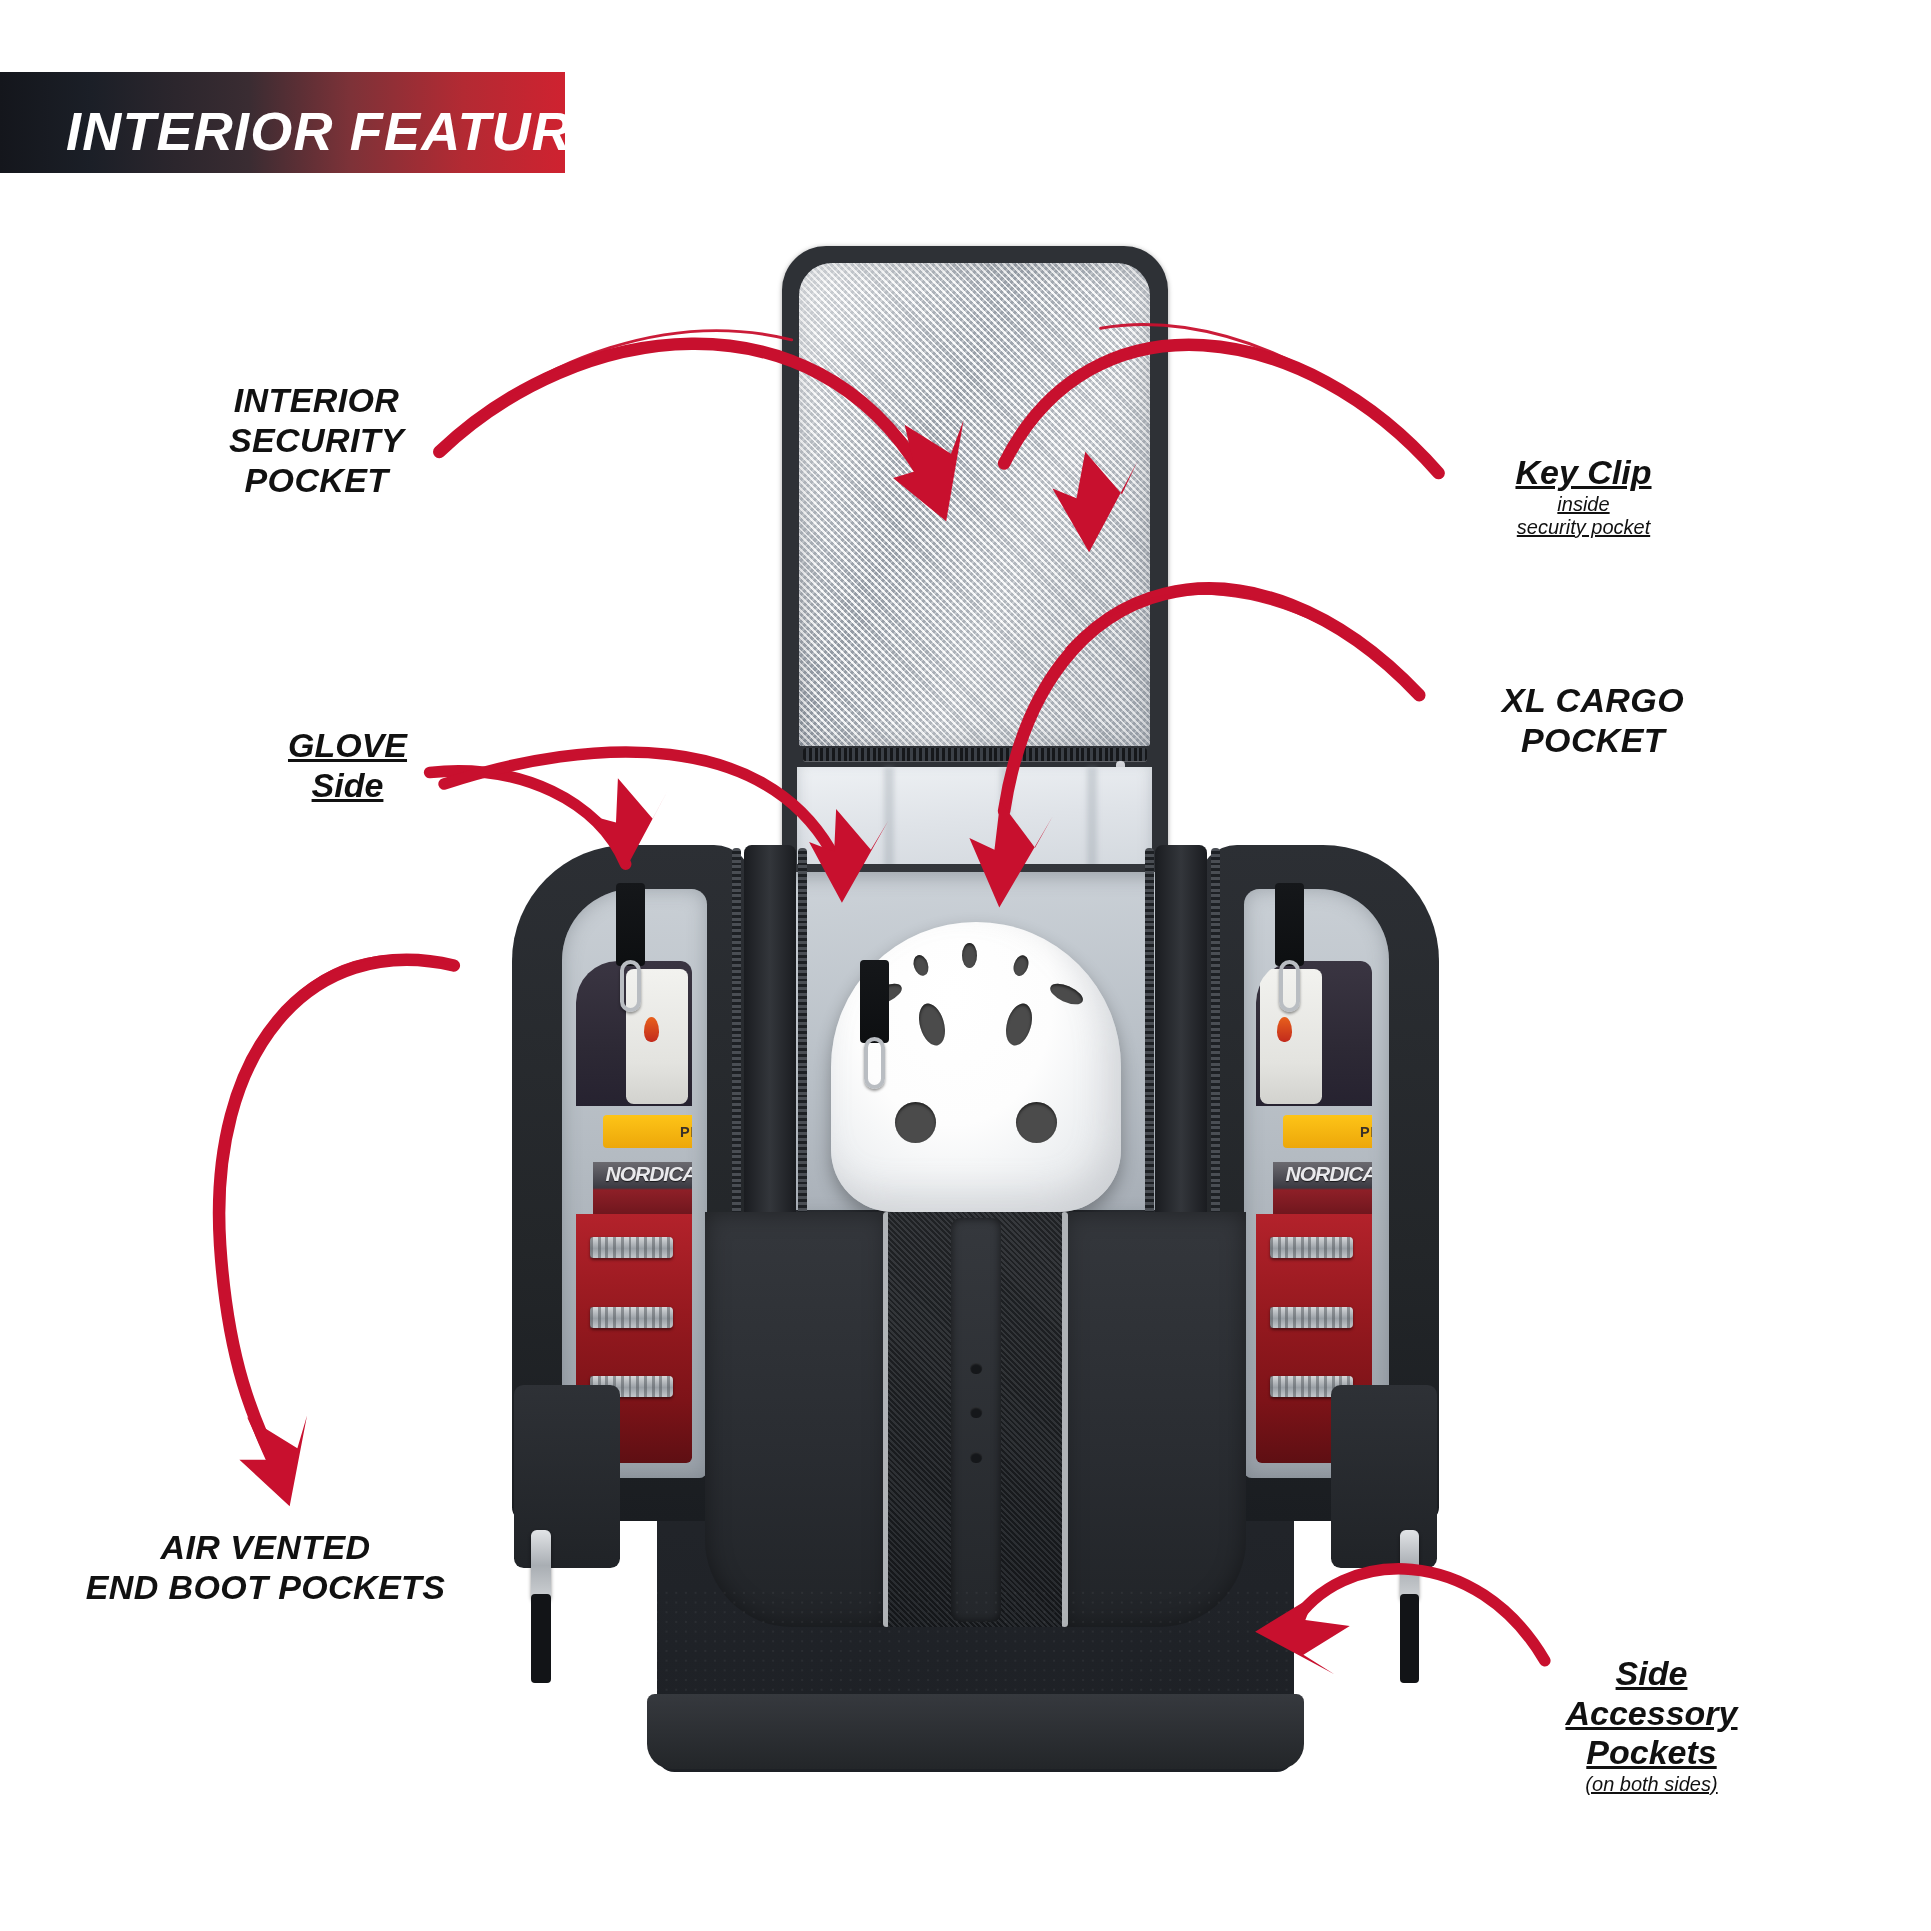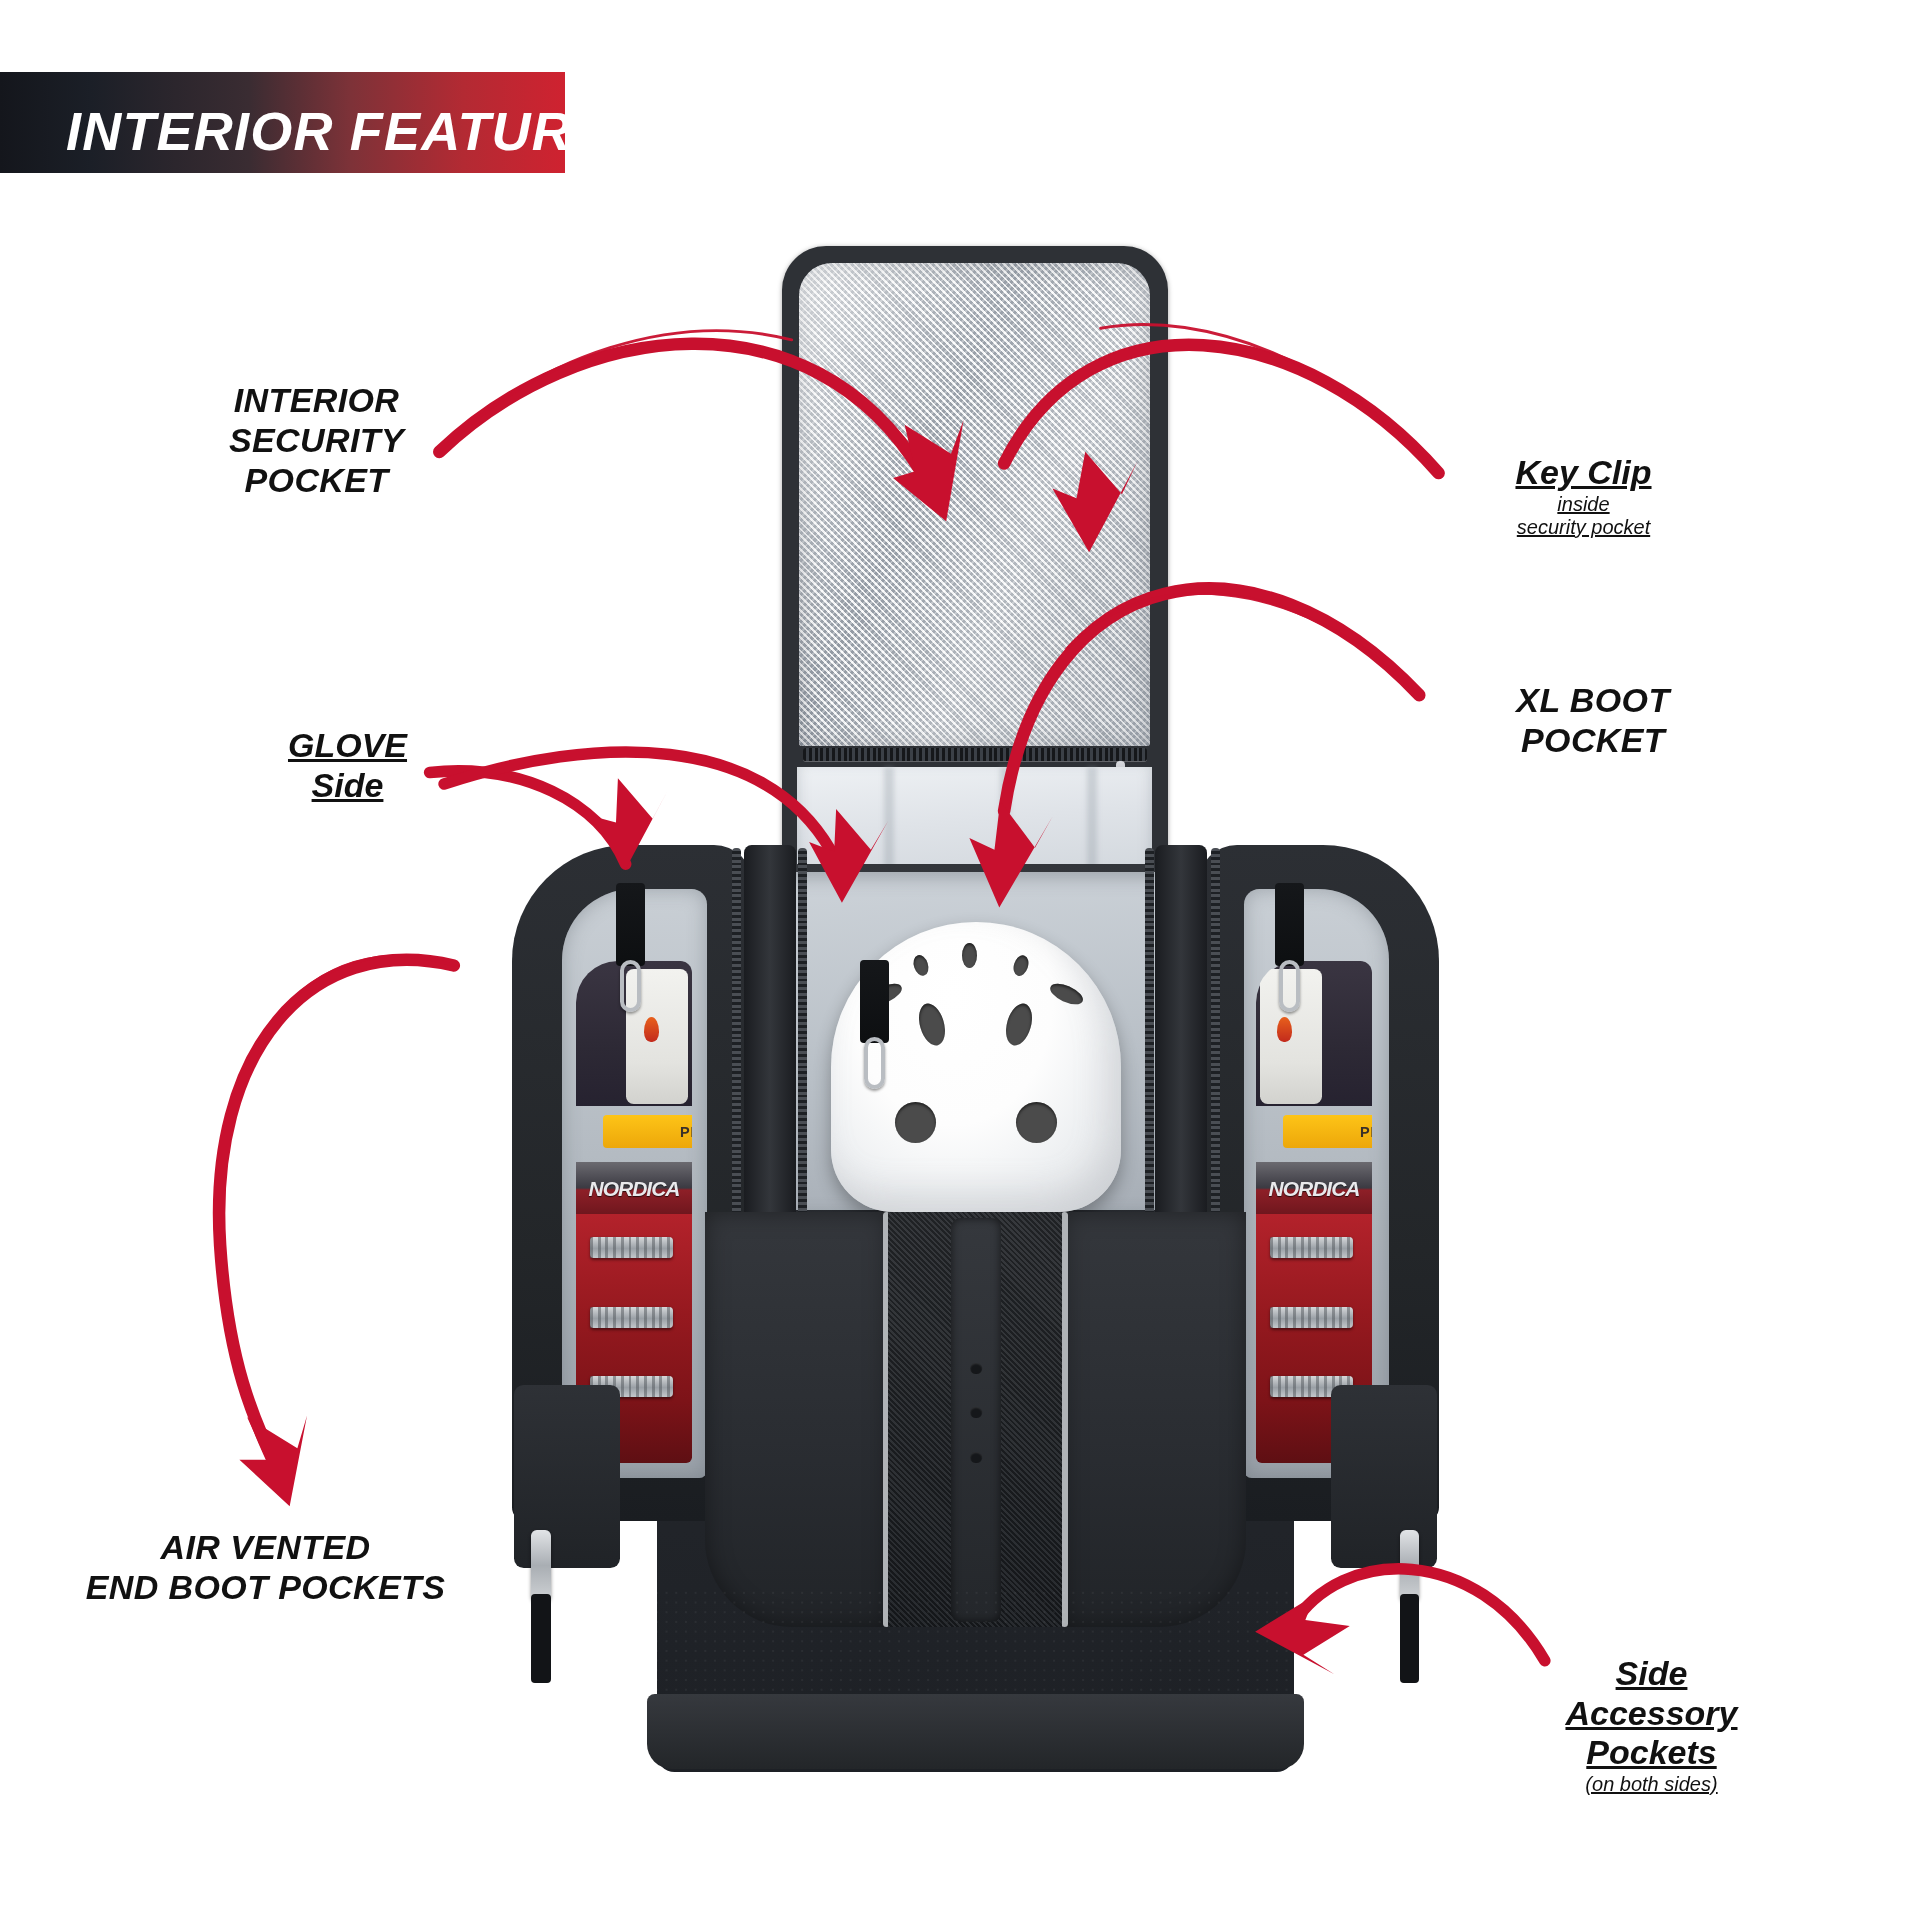--- a/index.html
+++ b/index.html
@@ -92,23 +92,23 @@
        background:linear-gradient(180deg,#3a3542 0%,#2d2935 60%,#262230 100%);
        border-radius:42px 11.6px 0 0;}
   .boot-liner-white{position:absolute;left:50px;top:7.7px;width:62px;height:135px;
        background:linear-gradient(180deg,#f2f2ef 0%,#e3e3df 70%,#d2d2ce 100%);border-radius:7.7px;}
   .boot-flame{position:absolute;left:68px;top:56px;width:15.4px;height:25px;
        background:linear-gradient(180deg,#e8601c,#c22a1c);border-radius:50% 50% 45% 45%/60% 60% 40% 40%;}
   .boot-pfp{position:absolute;left:27px;top:154px;width:89px;height:33px;
        background:linear-gradient(180deg,#fdc417,#eda70a);border-radius:3.9px;
        color:#3a3029;font-size:14.5px;font-weight:bold;letter-spacing:1px;
        display:flex;align-items:center;justify-content:center;font-style:normal;padding-left:48px;}
-  .boot-brandbar{position:absolute;left:0;top:201px;width:100%;height:54px;
+  .boot-brandbar{position:absolute;left:17px;top:201px;width:100%;height:54px;
        background:linear-gradient(180deg,#6b6a70 0%,#3b3a42 48%,#8e1f27 52%,#6d161d 100%);
-       display:flex;align-items:center;justify-content:center;overflow:hidden;}
+       display:flex;justify-content:center;overflow:hidden;}
   .boot-brand{color:#e9e9ec;font-size:21px;font-weight:bold;font-style:italic;letter-spacing:-1px;
        text-shadow:0 1px 1px rgba(0,0,0,.7);white-space:nowrap;}
   .boot-shell-red{position:absolute;left:0;top:253px;width:100%;height:249px;
        background:linear-gradient(180deg,#b3222b 0%,#96191f 40%,#7d1318 75%,#5e0f13 100%);}
   .buckle{position:absolute;height:21px;width:83px;left:13.5px;
        background:linear-gradient(180deg,#d6d8da,#9aa0a6 55%,#c3c7cb);
        border-radius:3.9px;box-shadow:0 1.9px 2.9px rgba(0,0,0,.45);}
   .buckle-teeth{position:absolute;left:0;top:0;width:100%;height:100%;
        background:repeating-linear-gradient(90deg,rgba(80,85,90,.5) 0 2.9px,rgba(255,255,255,0) 2.9px 7.7px);}
   
@@ -349,21 +349,21 @@
   <div class="label lbl-caps" id="lbl-security">INTERIOR
 SECURITY
 POCKET</div>
 
   <div class="label lbl-mixed" id="lbl-keyclip">
     <span>Key Clip</span>
     <span class="sub">inside
 security pocket</span>
   </div>
 
-  <div class="label lbl-caps" id="lbl-cargo">XL BOOT
+  <div class="label lbl-caps" id="lbl-cargo">XL CARGO
 POCKET</div>
 
   <div class="label lbl-mixed" id="lbl-glove">GLOVE
 Side</div>
 
   <div class="label lbl-mixed" id="lbl-side">
     <span>Side
 Accessory
 Pockets</span>
     <span class="sub">(on both sides)</span>

